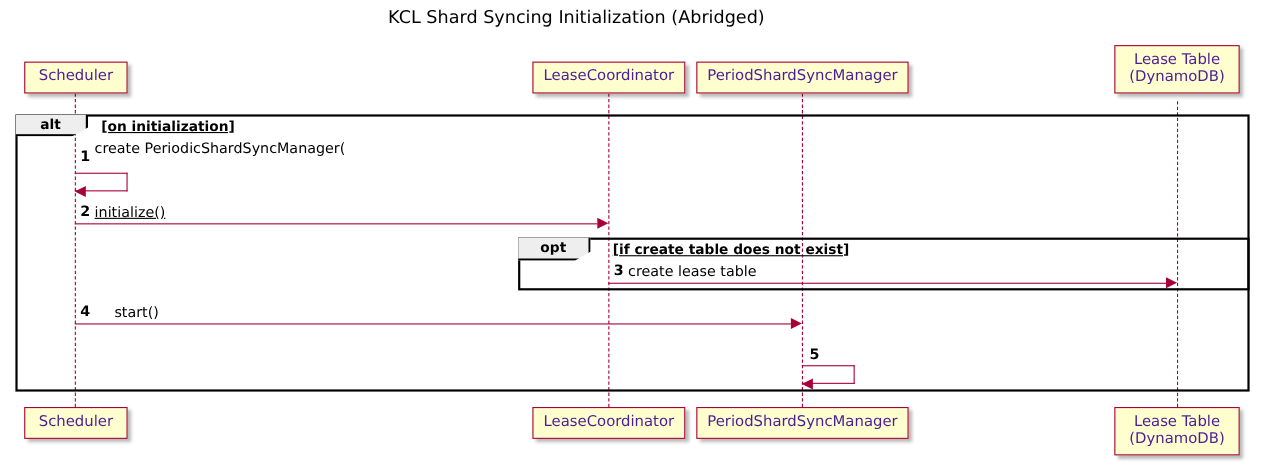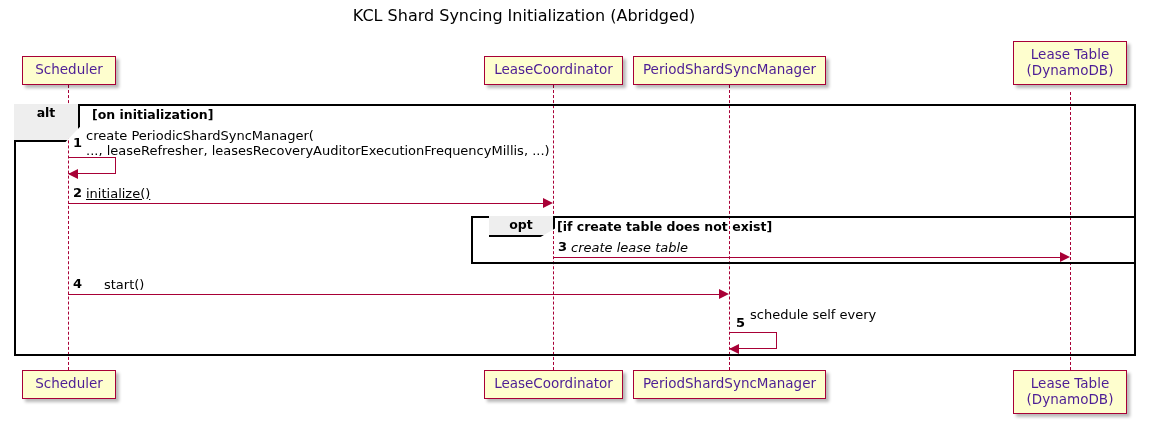--- a/index.html
+++ b/index.html
@@ -79,20 +79,21 @@
     left: 0; top: 0;
     width: 100%;
     text-align: center;
   }
   .frame-guard {
     position: absolute;
     font-size: 12.5px;
     font-weight: bold;
     color: #000000;
     white-space: nowrap;
+    text-decoration: underline;
   }
 
   
   .msg-line {
     position: absolute;
     height: 0;
     border-top: 1.5px solid #A80036;
   }
   .arrow-right {
     position: absolute;
@@ -154,63 +155,61 @@
   </div>
   <div class="participant" style="left:633px; top:56px; width:193px; height:29px;">
     <span class="pline">PeriodShardSyncManager</span>
   </div>
   <div class="participant" style="left:1013px; top:41px; width:114px; height:44px;">
     <span class="pline">Lease Table</span>
     <span class="pline">(DynamoDB)</span>
   </div>
 
   <div class="frame" style="left:14px; top:104px; width:1122px; height:252px;"></div>
-  <div class="frame-tab" style="left:14px; top:104px; width:66px; height:38px;padding-left:16px;">
+  <div class="frame-tab" style="left:14px; top:104px; width:66px; height:20px;padding-left:16px;">
     <span class="frame-tab-inner">alt</span>
   </div>
   <div class="frame-guard" style="left:92px; top:107px;">[on initialization]</div>
 
   <div class="msg-num" style="left:73px; top:135px;">1</div>
   <div class="msg-text" style="left:86px; top:128px;">
     <span class="tline">create PeriodicShardSyncManager(</span>
-    <span class="tline">   ..., leaseRefresher, leasesRecoveryAuditorExecutionFrequencyMillis, ...)</span>
   </div>
   <div class="selfcall" style="left:68px; top:157px; width:48px; height:17px;"></div>
   <div class="arrow-left" style="left:68px; top:169px;"></div>
 
   <div class="msg-num" style="left:73px; top:185px;">2</div>
   <div class="msg-text" style="left:86px; top:186px;text-decoration:underline;">
     <span class="tline">initialize()</span>
   </div>
   <div class="msg-line" style="left:68px; top:203px; width:475px;"></div>
   <div class="arrow-right" style="left:543px; top:198px;"></div>
 
   <div class="frame" style="left:471px; top:216px; width:665px; height:48px;"></div>
-  <div class="frame-tab" style="left:471px; top:216px; width:66px; height:21px;margin-left:18px;">
+  <div class="frame-tab" style="left:471px; top:216px; width:66px; height:21px;">
     <span class="frame-tab-inner">opt</span>
   </div>
   <div class="frame-guard" style="left:557px; top:219px;">[if create table does not exist]</div>
 
   <div class="msg-num" style="left:558px; top:239px;">3</div>
-  <div class="msg-text" style="left:571px; top:240px;font-style:italic;">
+  <div class="msg-text" style="left:571px; top:240px;">
     <span class="tline">create lease table</span>
   </div>
   <div class="msg-line" style="left:553px; top:257px; width:507px;"></div>
   <div class="arrow-right" style="left:1060px; top:252px;"></div>
 
   <div class="msg-num" style="left:73px; top:276px;">4</div>
   <div class="msg-text" style="left:104px; top:277px;">
     <span class="tline">start()</span>
   </div>
   <div class="msg-line" style="left:68px; top:294px; width:651px;"></div>
   <div class="arrow-right" style="left:719px; top:289px;"></div>
 
   <div class="msg-num" style="left:736px; top:315px;">5</div>
   <div class="msg-text" style="left:750px; top:307px;">
-    <span class="tline">schedule self every</span>
   </div>
   <div class="selfcall" style="left:729px; top:332px; width:48px; height:17px;"></div>
   <div class="arrow-left" style="left:729px; top:344px;"></div>
 
   <div class="participant" style="left:22px; top:370px; width:94px; height:29px;">
     <span class="pline">Scheduler</span>
   </div>
   <div class="participant" style="left:484px; top:370px; width:139px; height:29px;">
     <span class="pline">LeaseCoordinator</span>
   </div>

